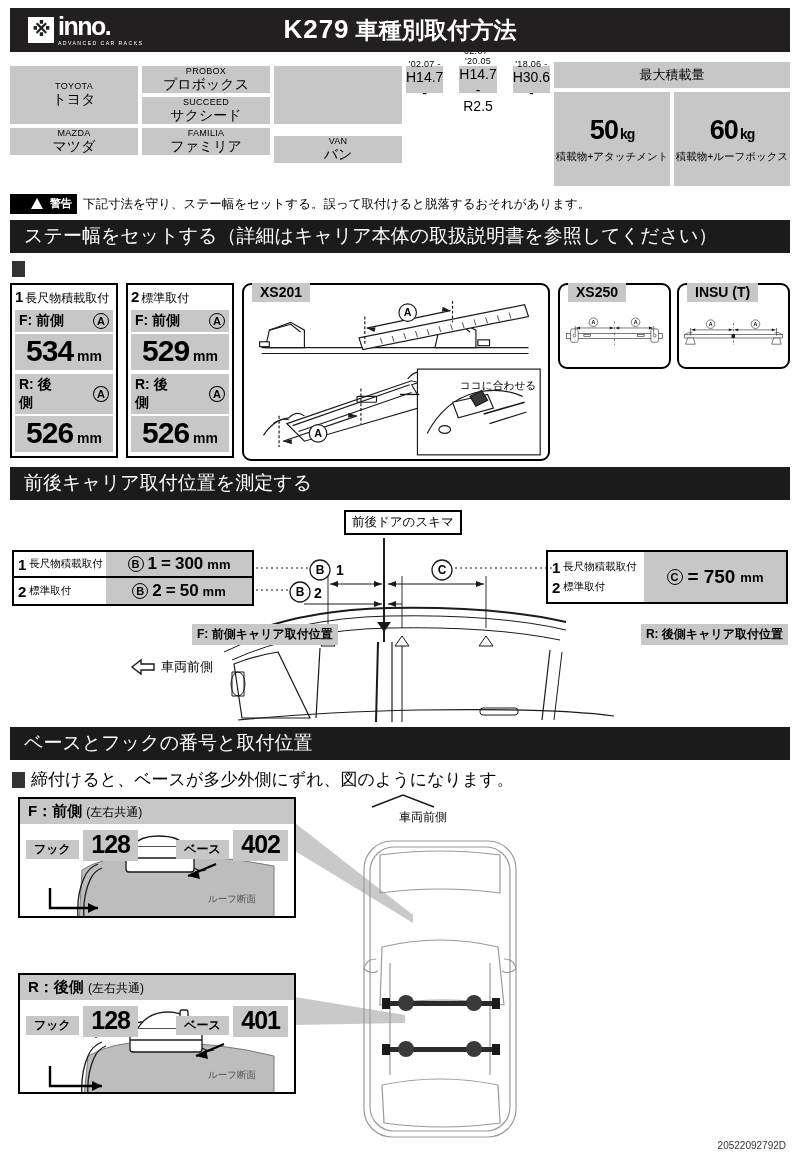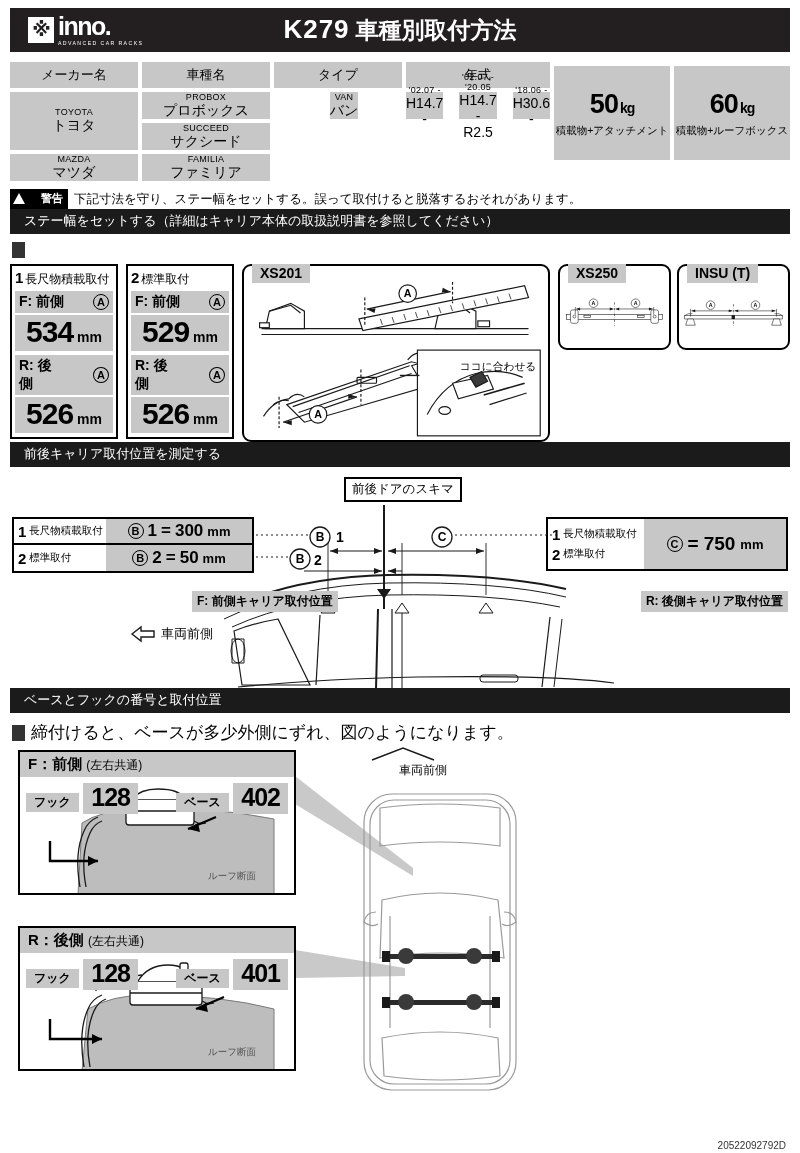--- a/index.html
+++ b/index.html
@@ -44,21 +44,21 @@
   }
   .spec-head { display: flex; gap: 4px; }
   .spec-head .gcell { height: 26px; font-size: 13px; }
   .h-maker { flex: 0 0 128px; }
   .h-model { flex: 0 0 128px; }
   .h-type  { flex: 0 0 128px; }
   .h-year  { flex: 1; }
   .spec-body { display: flex; gap: 4px; margin-top: 4px; }
   .col-maker { flex: 0 0 128px; display: flex; flex-direction: column; gap: 4px; }
   .col-model { flex: 0 0 128px; display: flex; flex-direction: column; gap: 4px; }
-  .col-type  { flex: 0 0 128px; display: flex; flex-direction: row; gap: 12px; justify-content: center; }
+  .col-type  { flex: 0 0 128px; display: flex; flex-direction: column; gap: 12px; }
   .col-year  { flex: 1; display: flex; flex-direction: row; gap: 16px; }
   .cell2 { flex-direction: column; }
   .cell-en { font-size: 9px; letter-spacing: .3px; }
   .cell-jp { font-size: 14px; }
   .h58 { height: 58px; }
   .h27 { height: 27px; }
   .hblank { height: 58px; }
 
   .load-head { height: 26px; font-size: 13px; }
   .load-body { display: flex; gap: 4px; margin-top: 4px; height: 94px; }
@@ -67,34 +67,34 @@
     align-items: center; justify-content: center;
   }
   .load-kg { font-size: 27px; font-weight: bold; letter-spacing: -1px; }
   .load-kg .u { font-size: 14px; margin-left: 2px; }
   .load-cap { font-size: 10.5px; margin-top: 4px; }
 
   
   .warn-row { display: flex; align-items: center; margin-top: 8px; }
   .warn-badge {
     background: #000; color: #fff; font-size: 11px; font-weight: bold;
-    padding: 1px 4px 2px 2px; display: flex; align-items: center; gap: 16px;
+    padding: 1px 4px 2px 20px; display: flex; align-items: center; gap: 7px;
     border: 1px solid #000;
   }
   .warn-tri {
     width: 0; height: 0; border-left: 6px solid transparent;
     border-right: 6px solid transparent; border-bottom: 11px solid #fff;
     position: relative;
   }
   .warn-text { font-size: 12.5px; margin-left: 6px; }
 
   
   .sec-bar {
-    background: #1b1b1b; color: #fff; font-size: 13px;
-    padding: 3px 0 4px 14px; margin-top: 0;
+    background: #1b1b1b; color: #fff; font-size: 19px;
+    padding: 3px 0 4px 14px; margin-top: 6px;
   }
   .sub-head { font-size: 17px; margin: 8px 0 6px 2px; display: flex; align-items: center; }
   .sub-sq { width: 13px; height: 16px; background: #333; display: inline-block; margin-right: 6px; }
 
   
   .stay-row { display: flex; gap: 8px; align-items: flex-start; }
   .opt-box { width: 108px; border: 2px solid #000; background: #fff; }
   .opt-title { font-size: 12px; padding: 3px 2px 3px 3px; display: flex; align-items: baseline; background:#fff;}
   .opt-num { font-size: 15px; font-weight: bold; margin-right: 2px; }
   .opt-sub { background: #c7c7c7; margin: 0 3px; padding: 2px 4px; font-size: 14px;
@@ -145,21 +145,21 @@
     padding: 2px 6px; display: inline-block;
   }
   .pos-label { background: #c7c7c7; font-size: 12px; font-weight: bold; padding: 2px 5px; display: inline-block; }
   .front-arrow { display: flex; align-items: center; gap: 5px; font-size: 13px; }
 
   
   .hb-area { position: relative; height: 350px; margin-top: 4px; }
   .hb-panel { width: 278px; border: 2px solid #000; background: #fff; position: absolute; left: 8px; }
   .hb-title { background: #c7c7c7; font-size: 15px; font-weight: bold; padding: 3px 8px; }
   .hb-title small { font-size: 12px; font-weight: normal; }
-  .hb-body { position: relative; height: 116px; overflow: hidden; }
+  .hb-body { position: relative; height: 92px; overflow: hidden; }
   .tagbox { position: absolute; }
   .tag-cap { background: #c7c7c7; font-size: 12px; font-weight: bold; padding: 1px 8px; display: inline-block; }
   .tag-val { background: #c7c7c7; font-size: 25px; font-weight: bold; padding: 0 8px 2px; display: inline-block; letter-spacing: -1px; }
   .roof-note { position: absolute; font-size: 9.5px; color: #555; }
 
   .veh-front-top { position: absolute; text-align: center; font-size: 12px; }
   .footer-code { position: absolute; right: 14px; bottom: 10px; font-size: 10px; color: #333; }
   svg { display: block; }
 </style>
 </head>
@@ -175,26 +175,20 @@
         <div class="logo-sub">ADVANCED CAR RACKS</div>
       </div>
     </div>
     <div class="header-title">
       <span class="code">K279</span><span>車種別取付方法</span>
     </div>
   </div>
 
   <div class="spec-wrap">
     <div class="spec-left">
-      <div class="spec-head">
-        <div class="gcell h-maker">メーカー名</div>
-        <div class="gcell h-model">車種名</div>
-        <div class="gcell h-type">タイプ</div>
-        <div class="gcell h-year">年式</div>
-      </div>
       <div class="spec-body">
         <div class="col-maker">
           <div class="gcell cell2 h58">
             <div class="cell-en">TOYOTA</div>
             <div class="cell-jp">トヨタ</div>
           </div>
           <div class="gcell cell2 h27">
             <div class="cell-en">MAZDA</div>
             <div class="cell-jp">マツダ</div>
           </div>
@@ -231,20 +225,21 @@
           </div>
           <div class="gcell cell2 h27">
             <div class="cell-en">'18.06 -</div>
             <div class="cell-jp">H30.6 -</div>
           </div>
         </div>
       </div>
     </div>
 
     <div class="spec-right">
+      <div class="gcell load-head">最大積載量</div>
       <div class="load-body">
         <div class="load-box">
           <div class="load-kg">
             <span>50</span><span class="u">kg</span>
           </div>
           <div class="load-cap">積載物+アタッチメント</div>
         </div>
         <div class="load-box">
           <div class="load-kg">
             <span>60</span><span class="u">kg</span>

